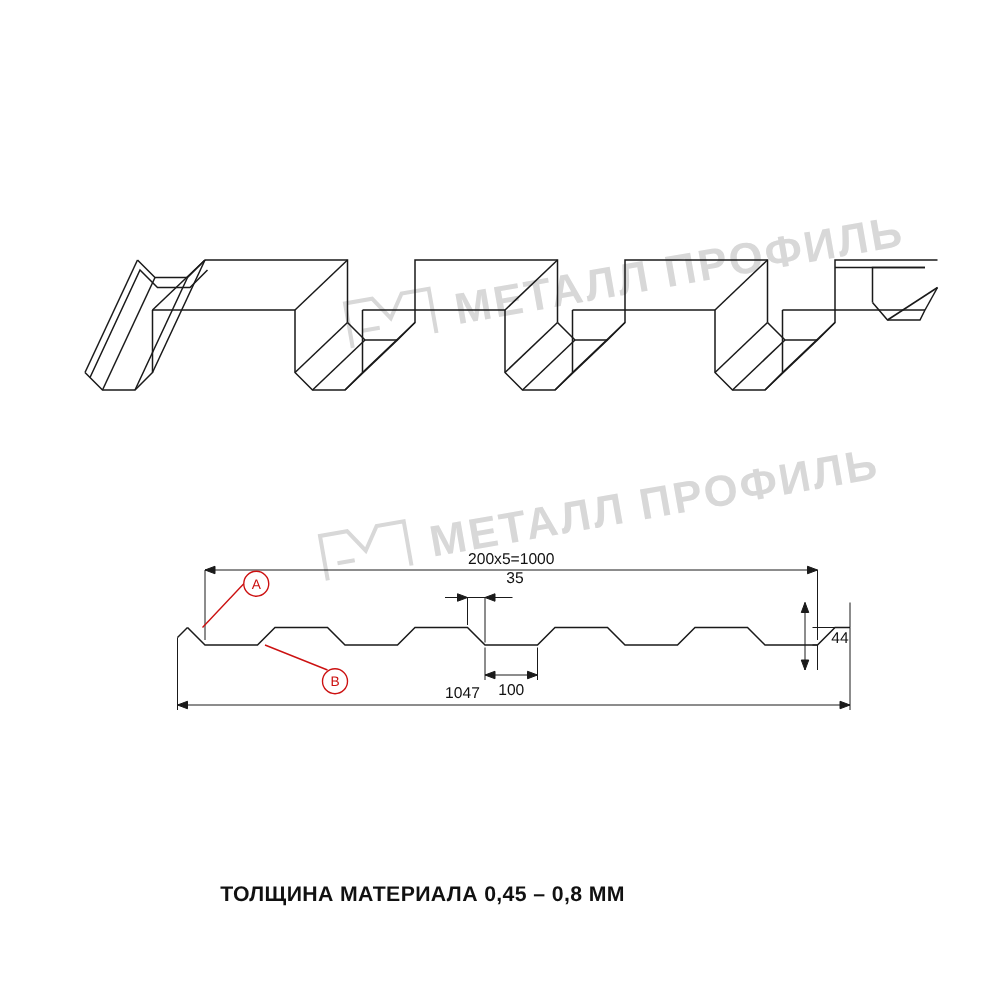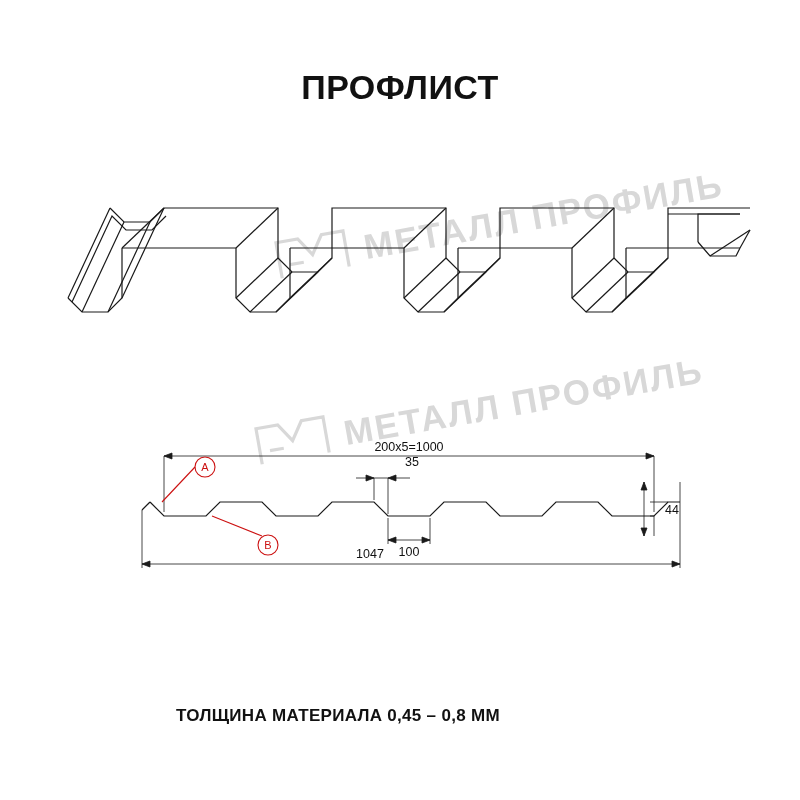--- a/index.html
+++ b/index.html
@@ -77,21 +77,20 @@
   .mark { fill: none; stroke: #cc1111; stroke-width: 1.1; }
   .marktxt { font-family: "Liberation Sans", sans-serif; font-size: 11px; fill: #cc1111; }
   .wm-text { font-family: "Liberation Sans", sans-serif; font-size: 35px; font-weight: bold; fill: #d8d8d8; letter-spacing: 2px; }
   .wm-shape { fill: none; stroke: #d8d8d8; stroke-width: 3.2; }
 </style>
 </head>
 <body>
 
 <div class="page">
 
-  <div class="title">ПРОФЛИСТ</div>
 
   <div class="wm-wrap">
     <svg width="800" height="800" viewBox="0 0 800 800">
       <g transform="translate(268,232) rotate(-10)">
         <g class="wm-shape">
           <path d="M6,48 L6,12 L28,12 L40,30 L52,12 L74,12 L74,48"></path>
           <path d="M16,36 L30,36"></path>
         </g>
         <text class="wm-text" x="92" y="44">МЕТАЛЛ ПРОФИЛЬ</text>
       </g>

